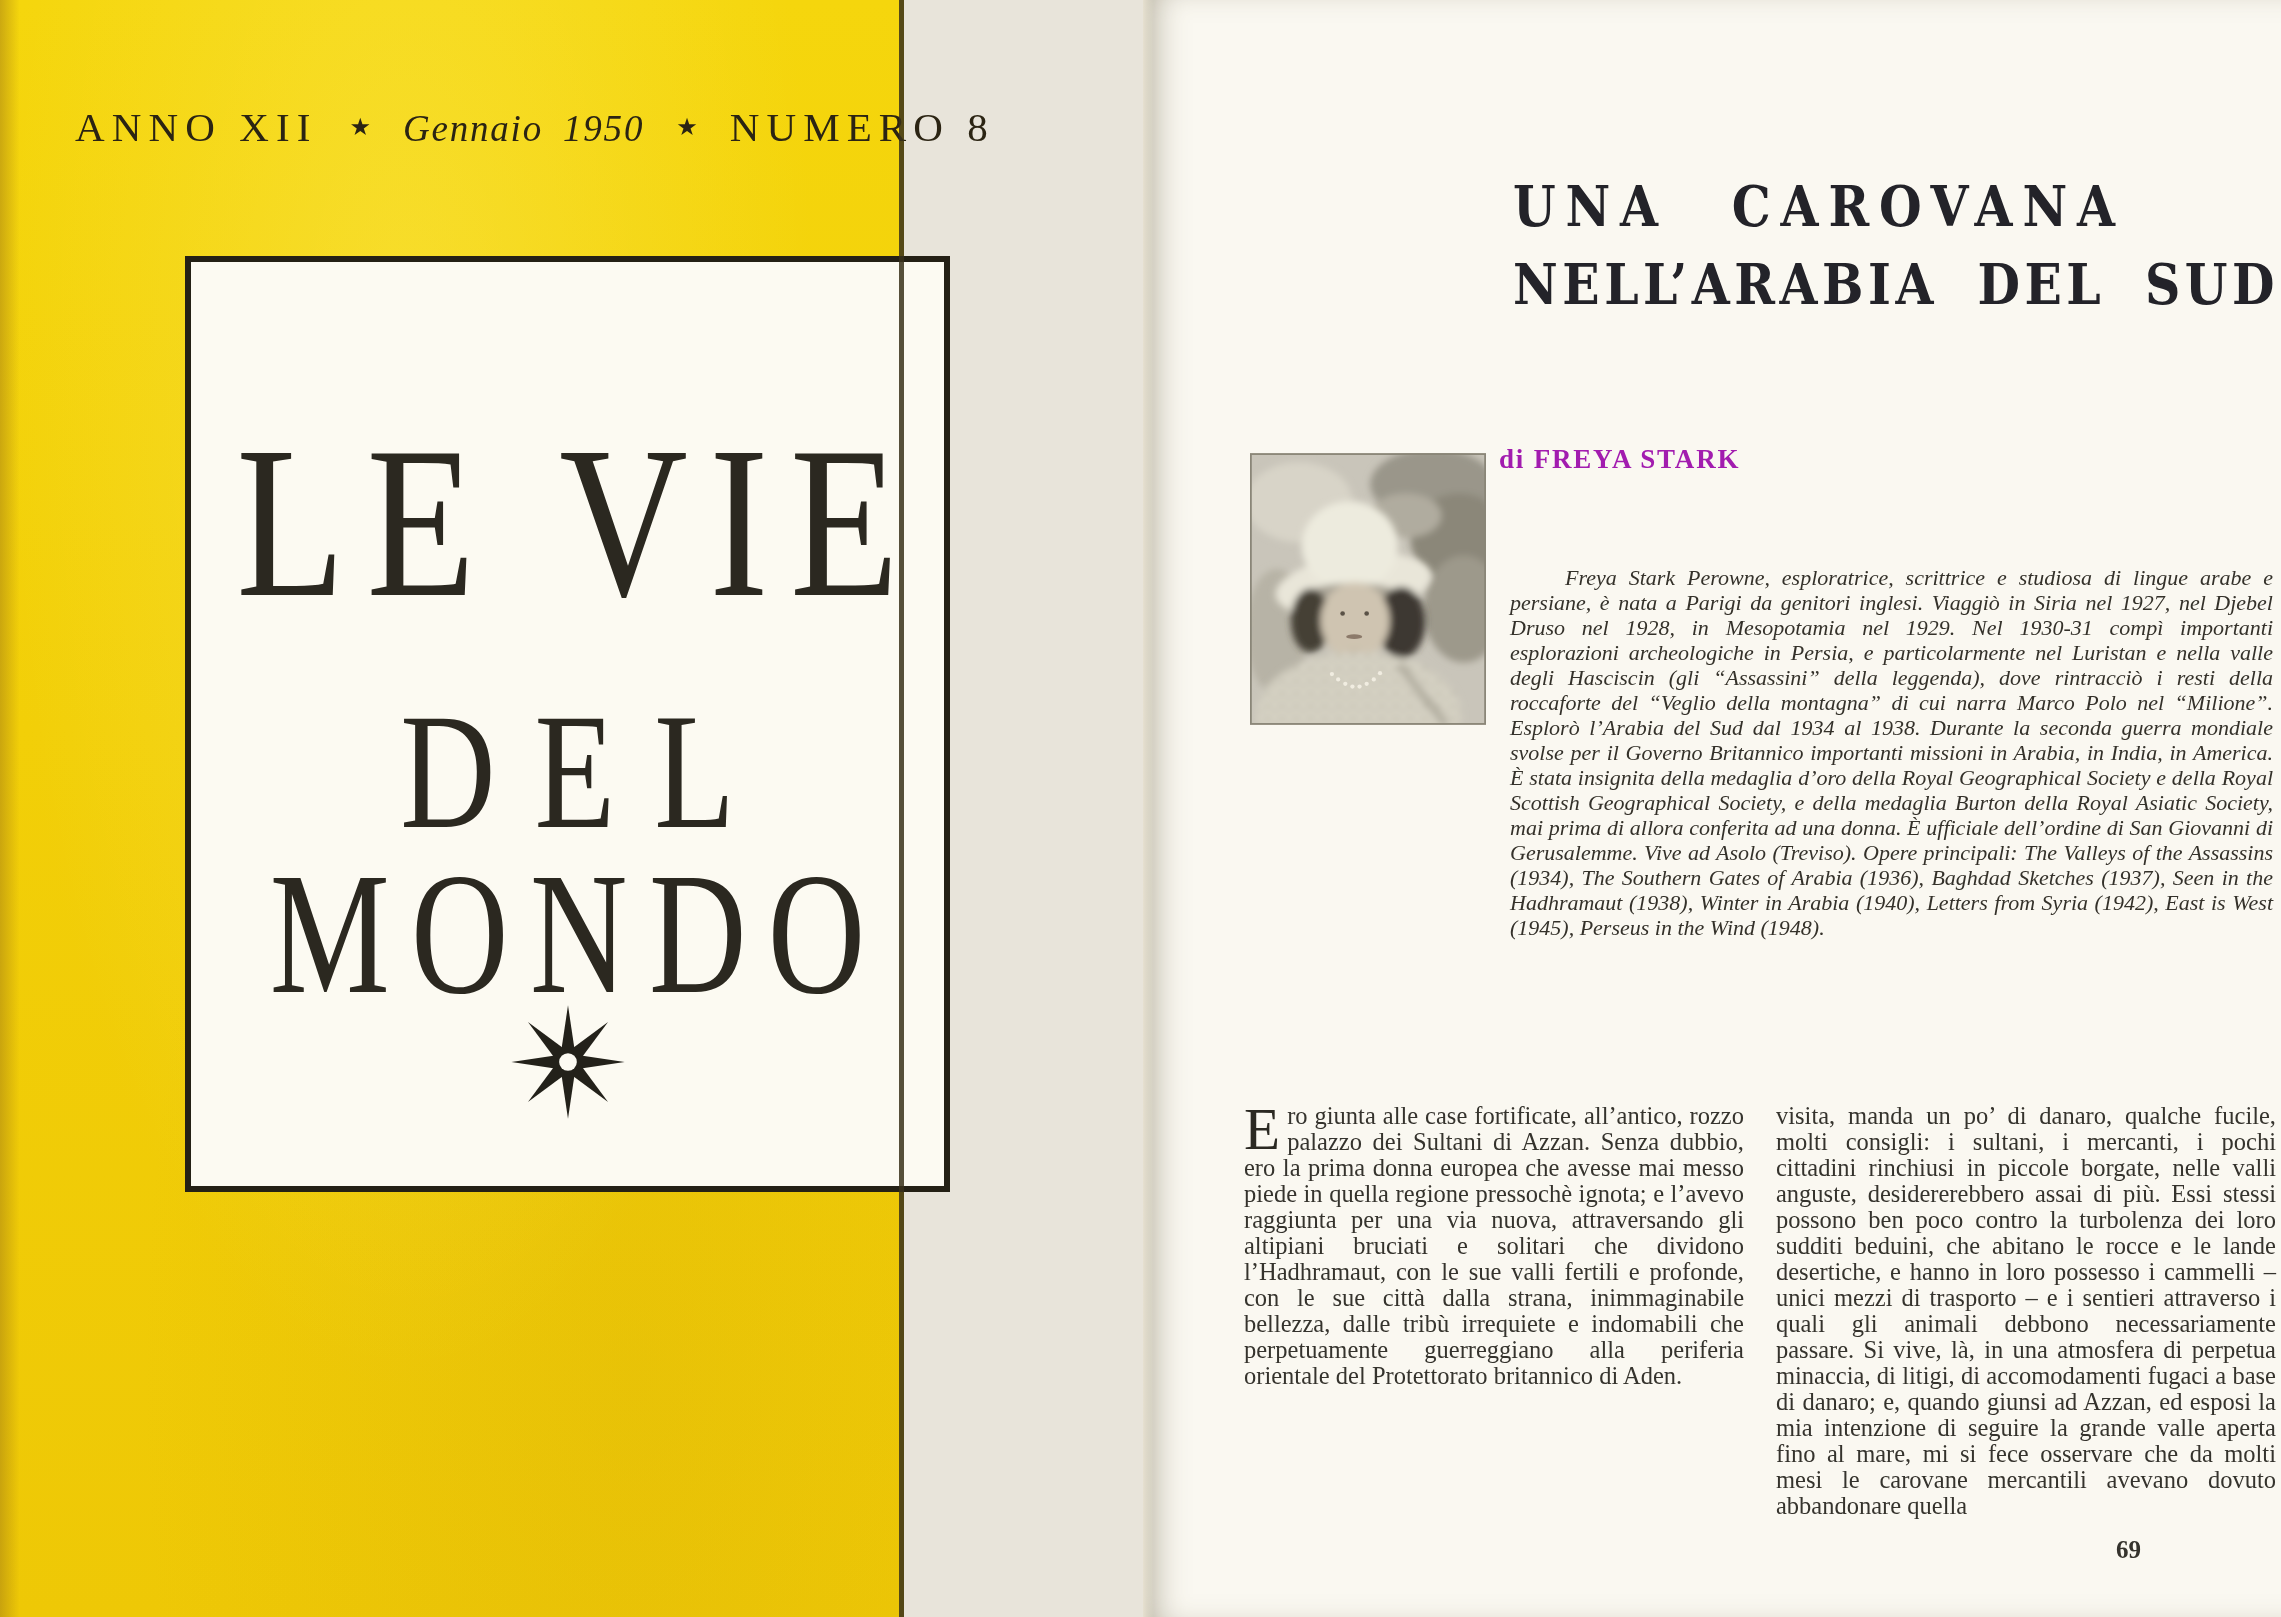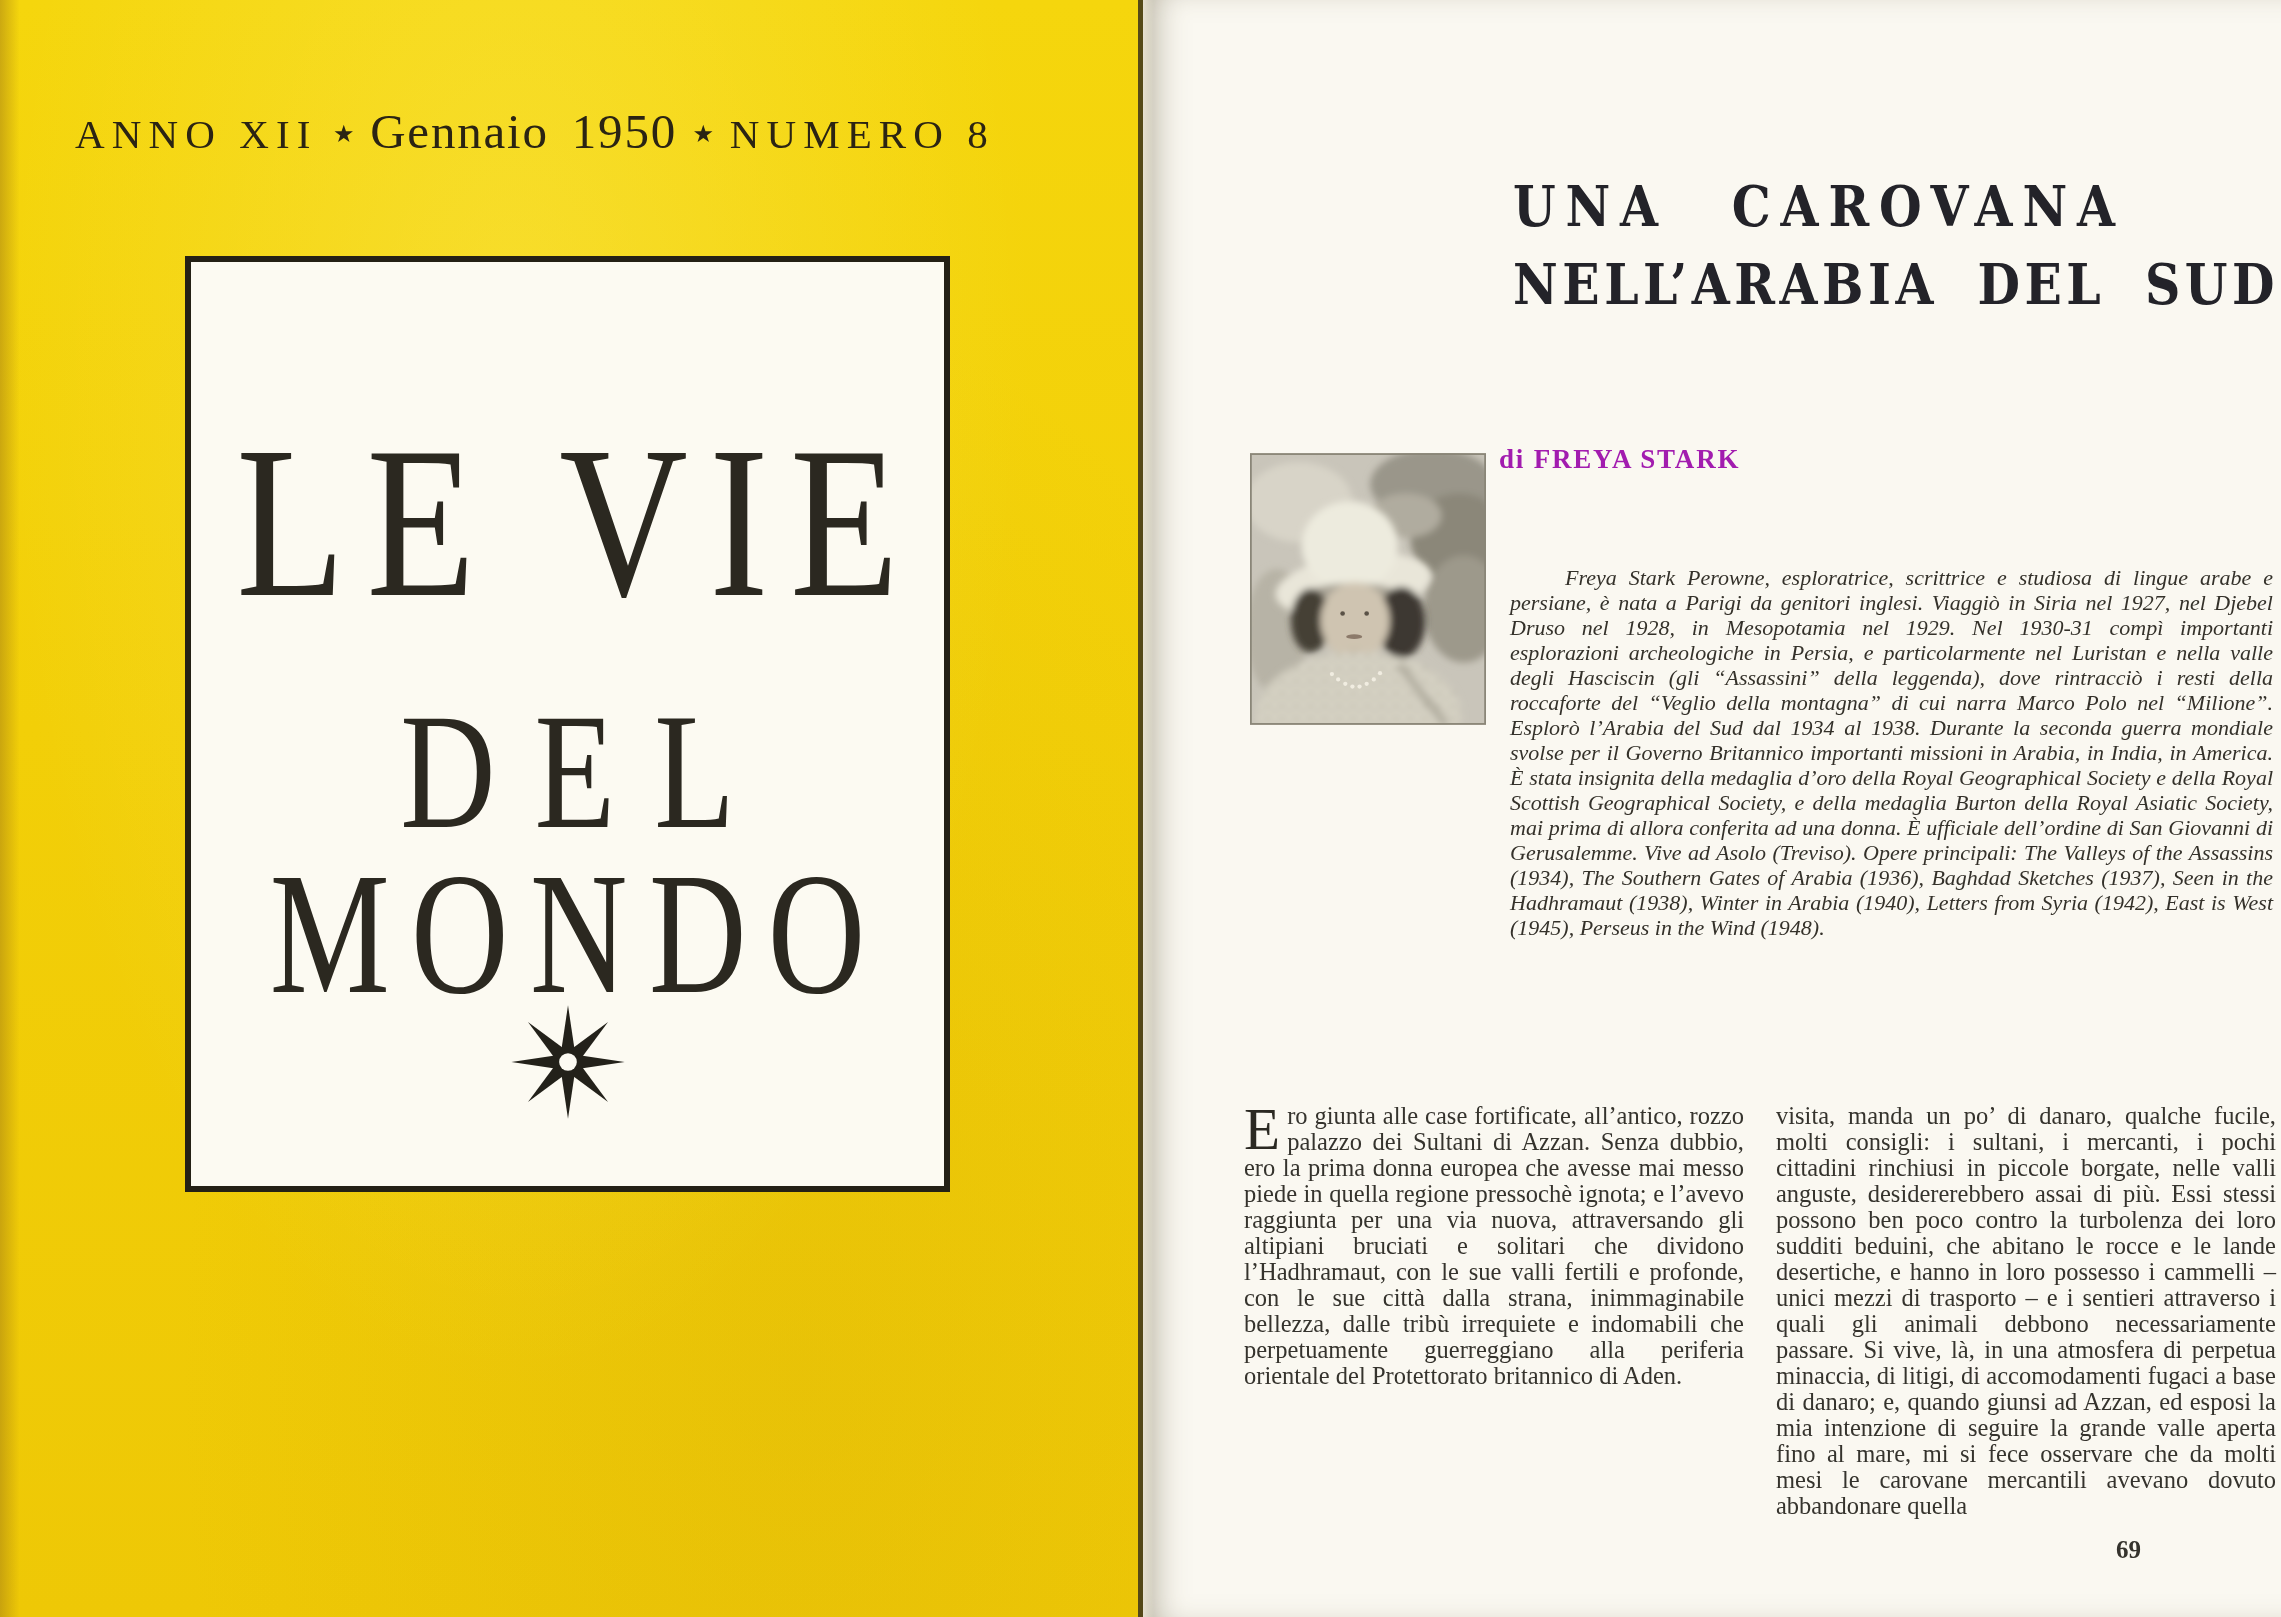--- a/index.html
+++ b/index.html
@@ -6,39 +6,39 @@
   body {
     width:2281px; height:1617px;
     position:relative;
     overflow:hidden;
     background:#e8e4da;
     font-family:"Liberation Serif","DejaVu Serif",serif;
   }
 
   
   .cover {
-    position:absolute; left:0; top:0; width:1143px; height:1617px;
+    position:absolute; left:0; top:0; width:904px; height:1617px;
     background:
       radial-gradient(ellipse at 45% 22%, rgba(255,244,120,.30), rgba(255,244,120,0) 58%),
       radial-gradient(ellipse at 70% 85%, rgba(200,160,10,.18), rgba(200,160,10,0) 55%),
       linear-gradient(90deg, rgba(170,132,20,.55) 0px, rgba(170,132,20,0) 19.6px),
       linear-gradient(180deg,#f5d60d 0%, #f2cf08 45%, #eec806 100%);
   }
   .cover-spine-edge {
     position:absolute; right:0; top:0; width:5.3px; height:100%;
     background:#38301a; opacity:.85;
   }
 
   .cover-header {
     position:absolute; left:75px; top:103px; width:920px;
     display:flex; justify-content:space-between; align-items:baseline;
     color:#2b2413;
   }
   .hdr-caps   { font-size:41px; letter-spacing:7.1px; }
-  .hdr-date   { font-size:49px; letter-spacing:1.8px; word-spacing:9px; }
+  .hdr-date   { font-size:37px; font-style:italic; letter-spacing:1.8px; word-spacing:9px; }
   .hdr-star   { font-size:24px; transform:translateY(-6.2px); color:#2b2413; }
 
   .cover-box {
     position:absolute; left:185px; top:256px; width:765px; height:936px;
     box-sizing:border-box;
     background:#fcfaf2;
     border:6.2px solid #242015;
   }
   .cover-box .ttl {
     position:absolute; left:0; width:100%; text-align:center;

